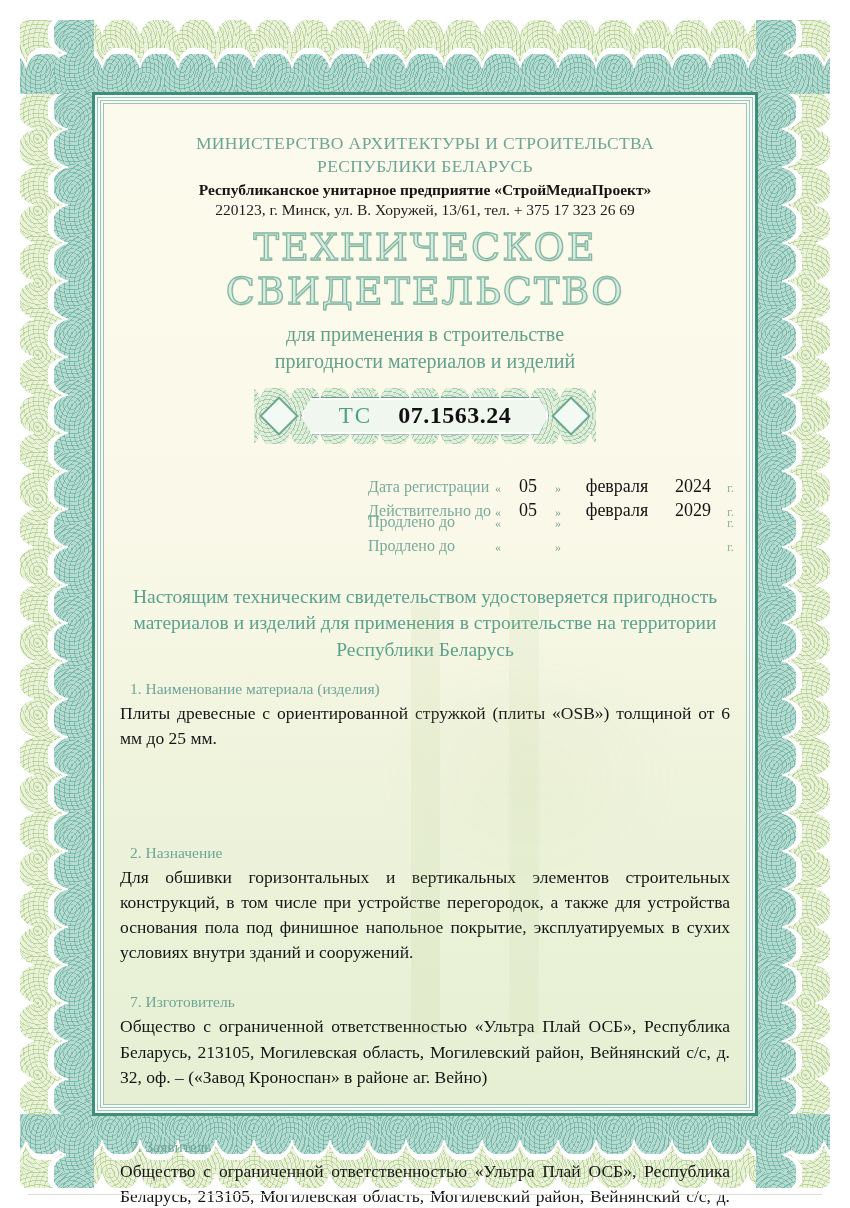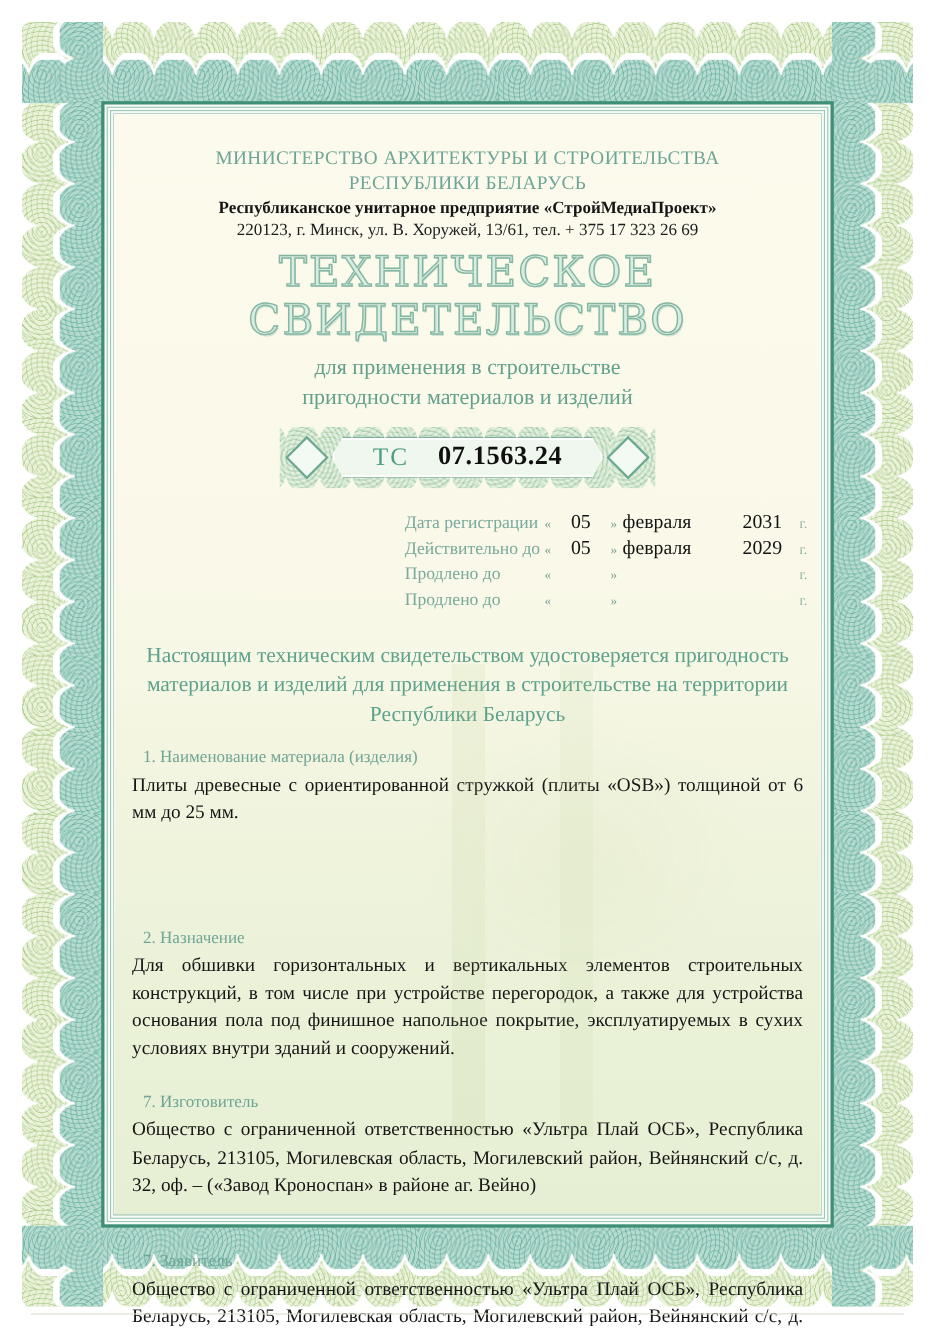--- a/index.html
+++ b/index.html
@@ -83,21 +83,21 @@
      display:flex;align-items:center;justify-content:center;gap:26px;}
   .badge-prefix{font-size:23px;font-weight:normal;color:#4f9e85;letter-spacing:2px;}
   .badge-number{font-size:24px;font-weight:bold;color:#101010;letter-spacing:.5px;}
 
   
   .dates{margin-top:20px;margin-left:250px;width:366px;text-align:left;}
   .date-row{display:grid;grid-template-columns:122px 16px 44px 16px 102px 50px 1fr;align-items:baseline;height:24.5px;}
   .d-label{font-size:16px;color:#79aa9b;white-space:nowrap;}
   .d-q{font-size:12px;color:#7d9f93;text-align:center;}
   .d-day{font-size:18px;color:#141414;text-align:center;}
-  .d-month{font-size:18px;color:#141414;text-align:left;}
+  .d-month{font-size:18px;color:#141414;text-align:center;margin-top:12px;}
   .d-year{font-size:18px;color:#141414;text-align:center;}
   .d-suffix{font-size:13px;color:#93b3a7;justify-self:end;}
 
   
   .statement{margin:22px auto 16px;max-width:618px;font-size:19.5px;line-height:1.38;color:#5ba18c;}
 
   
   .section{text-align:left;margin:0 2px;}
   .sec-head{font-size:15.5px;color:#6fa596;margin-left:10px;}
   .sec-body{margin-top:3px;font-size:17.5px;line-height:1.44;color:#151515;text-align:justify;}
@@ -155,21 +155,21 @@
         </div>
       </div>
 
       <div class="dates">
         <div class="date-row">
           <span class="d-label">Дата регистрации</span>
           <span class="d-q">«</span>
           <span class="d-day">05</span>
           <span class="d-q">»</span>
           <span class="d-month">февраля</span>
-          <span class="d-year">2031</span>
+          <span class="d-year">2024</span>
           <span class="d-suffix">г.</span>
         </div>
         <div class="date-row">
           <span class="d-label">Действительно до</span>
           <span class="d-q">«</span>
           <span class="d-day">05</span>
           <span class="d-q">»</span>
           <span class="d-month">февраля</span>
           <span class="d-year">2029</span>
           <span class="d-suffix">г.</span>

